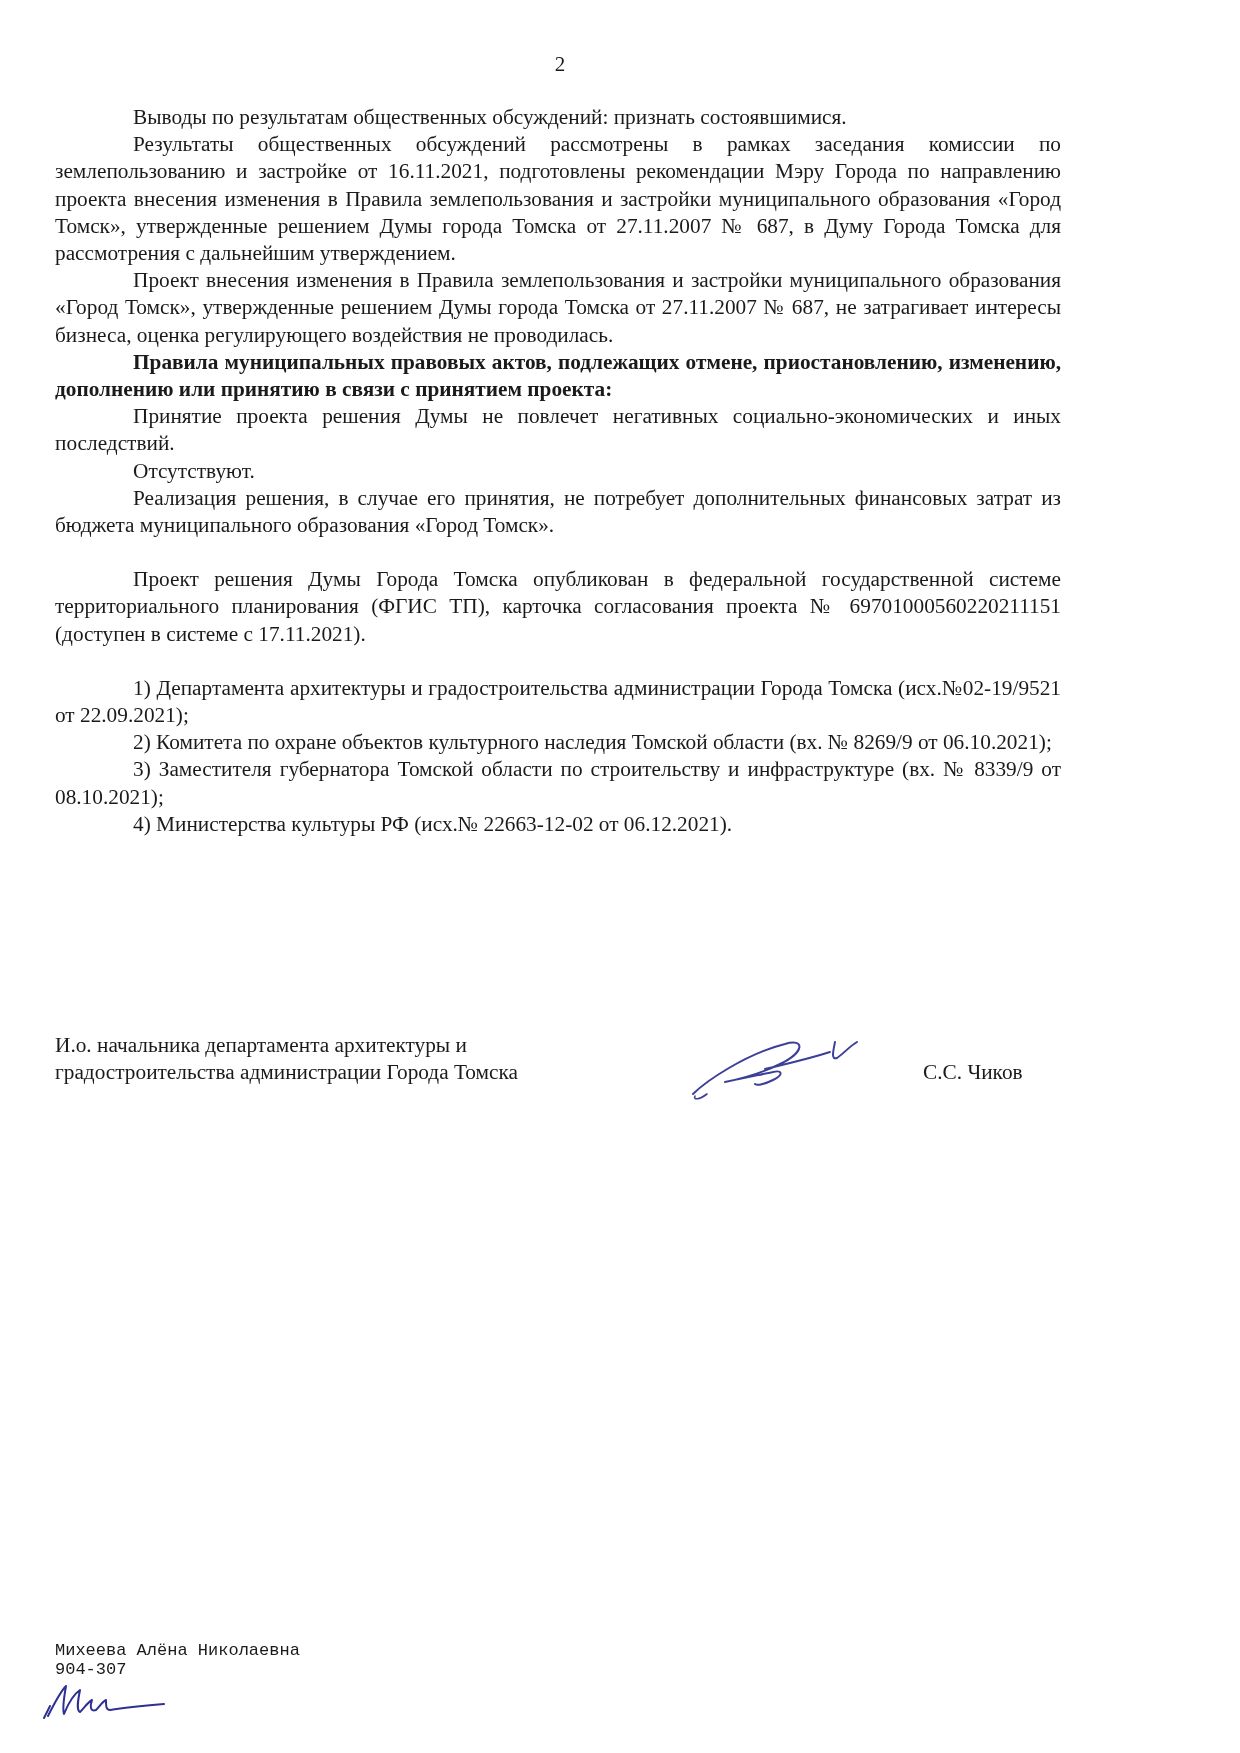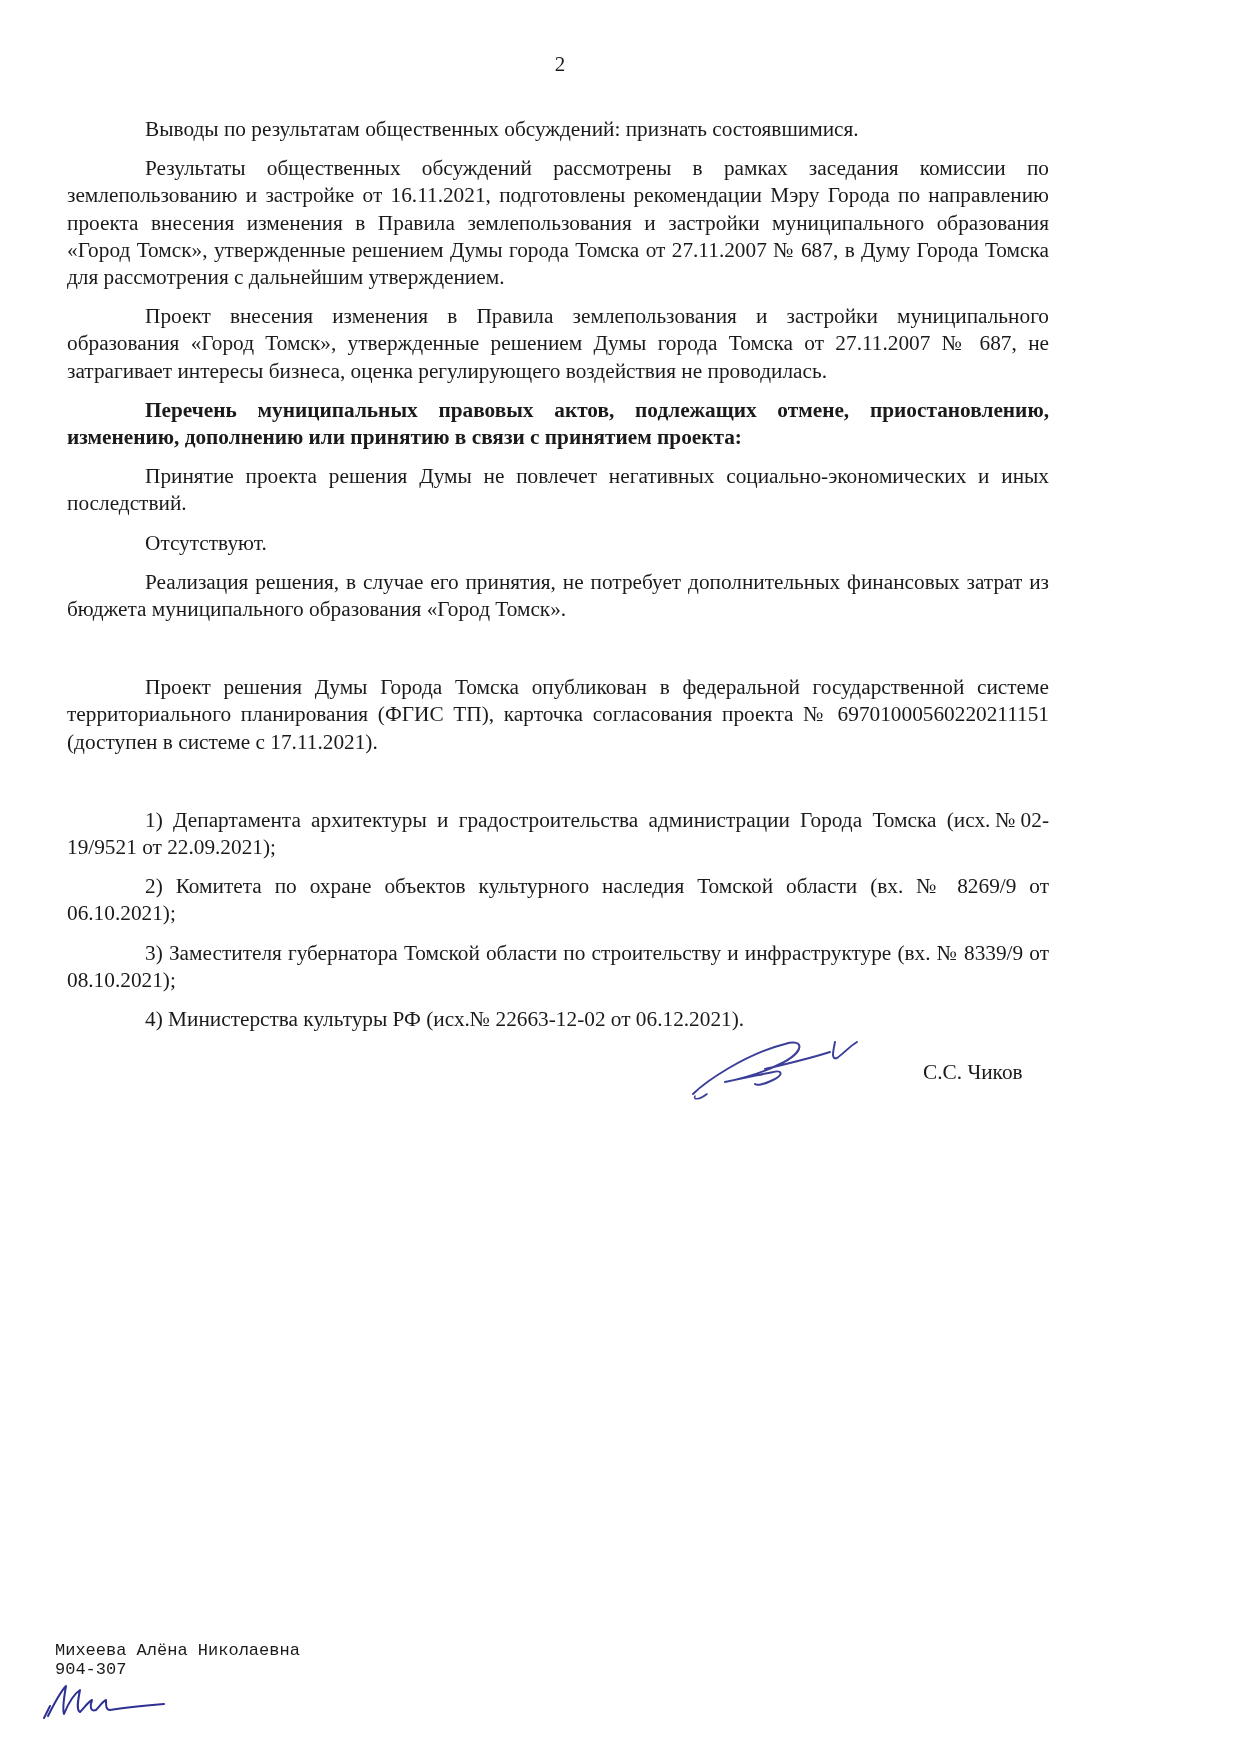--- a/index.html
+++ b/index.html
@@ -1,55 +1,59 @@
 <!DOCTYPE html>
 <html><head>
   <meta charset="utf-8">
   <style>
     html, body { margin: 0; padding: 0; background: #ffffff; }
     body { width: 1240px; height: 1753px; position: relative; overflow: hidden;
            font-family: "Liberation Serif", "DejaVu Serif", serif; color: #1a1a1a; }
     .page-num { position: absolute; top: 52px; left: 0; width: 1120px; text-align: center; font-size: 21px; }
     .body { position: absolute; left: 55px; top: 104px; width: 1006px; font-size: 21.3px; line-height: 27.2px; }
-    .p { text-align: justify; text-indent: 78px; margin: 12px; }
+    .p { text-align: justify; text-indent: 78px; margin: 0; }
     .p.bold { font-weight: bold; }
     .gap { height: 27px; }
     .signature-block { position: absolute; left: 55px; top: 1032px; width: 1006px; height: 70px; font-size: 21.3px; line-height: 27.2px; }
     .sig-title { position: absolute; left: 0; top: 0; }
     .sig-name { position: absolute; left: 868px; top: 27px; }
     .sig-svg { position: absolute; left: 630px; top: -8px; }
     .exec { position: absolute; left: 55px; top: 1641px; font-size: 17px; line-height: 19px;
             font-family: Liberation Mono, monospace; }
     .exec-sig { position: absolute; left: 40px; top: 1682px; }
   </style>
 </head>
 <body>
 
 <div class="page-num">2</div>
 
 <div class="body">
   <p class="p">Выводы по результатам общественных обсуждений: признать состоявшимися.</p>
   <p class="p">Результаты общественных обсуждений рассмотрены в рамках заседания комиссии по землепользованию и застройке от 16.11.2021, подготовлены рекомендации Мэру Города по направлению проекта внесения изменения в Правила землепользования и застройки муниципального образования «Город Томск», утвержденные решением Думы города Томска от 27.11.2007 № 687, в Думу Города Томска для рассмотрения с дальнейшим утверждением.</p>
   <p class="p">Проект внесения изменения в Правила землепользования и застройки муниципального образования «Город Томск», утвержденные решением Думы города Томска от 27.11.2007 № 687, не затрагивает интересы бизнеса, оценка регулирующего воздействия не проводилась.</p>
-  <p class="p bold">Перечень муниципальных правовых актов, подлежащих отмене, приостановлению, изменению, дополнению или принятию в связи с принятием проекта:</p>
+  <p class="p bold">Правила муниципальных правовых актов, подлежащих отмене, приостановлению, изменению, дополнению или принятию в связи с принятием проекта:</p>
   <p class="p">Принятие проекта решения Думы не повлечет негативных социально-экономических и иных последствий.</p>
   <p class="p">Отсутствуют.</p>
   <p class="p">Реализация решения, в случае его принятия, не потребует дополнительных финансовых затрат из бюджета муниципального образования «Город Томск».</p>
   <div class="gap"></div>
   <p class="p">Проект решения Думы Города Томска опубликован в федеральной государственной системе территориального планирования (ФГИС ТП), карточка согласования проекта № 69701000560220211151 (доступен в системе с 17.11.2021).</p>
   <div class="gap"></div>
   <div>
     <p class="p">1) Департамента архитектуры и градостроительства администрации Города Томска (исх.№02-19/9521 от 22.09.2021);</p>
     <p class="p">2) Комитета по охране объектов культурного наследия Томской области (вх. № 8269/9 от 06.10.2021);</p>
     <p class="p">3) Заместителя губернатора Томской области по строительству и инфраструктуре (вх. № 8339/9 от 08.10.2021);</p>
     <p class="p">4) Министерства культуры РФ (исх.№ 22663-12-02 от 06.12.2021).</p>
   </div>
 </div>
 
 <div class="signature-block">
+  <div class="sig-title">
+    <div>И.о. начальника департамента архитектуры и</div>
+    <div>градостроительства администрации Города Томска</div>
+  </div>
   <svg class="sig-svg" width="200" height="80" viewBox="0 0 200 80">
     <path d="M8 70 C 20 58, 60 30, 100 20 C 120 14, 120 28, 95 40 C 75 50, 55 55, 40 58 M40 58 C 60 54, 78 50, 88 48 C 96 46, 100 50, 88 56 C 80 60, 72 62, 70 60 M80 45 C 100 40, 120 36, 145 28 M150 18 C 148 28, 146 36, 152 34 C 158 30, 165 22, 172 18" fill="none" stroke="#3b3f9a" stroke-width="2" stroke-linecap="round" stroke-linejoin="round"></path>
     <path d="M10 72 C 8 76, 14 76, 22 70" fill="none" stroke="#3b3f9a" stroke-width="1.6" stroke-linecap="round"></path>
   </svg>
   <div class="sig-name">С.С. Чиков</div>
 </div>
 
 <div class="exec">
   <div>Михеева Алёна Николаевна</div>
   <div>904-307</div>

